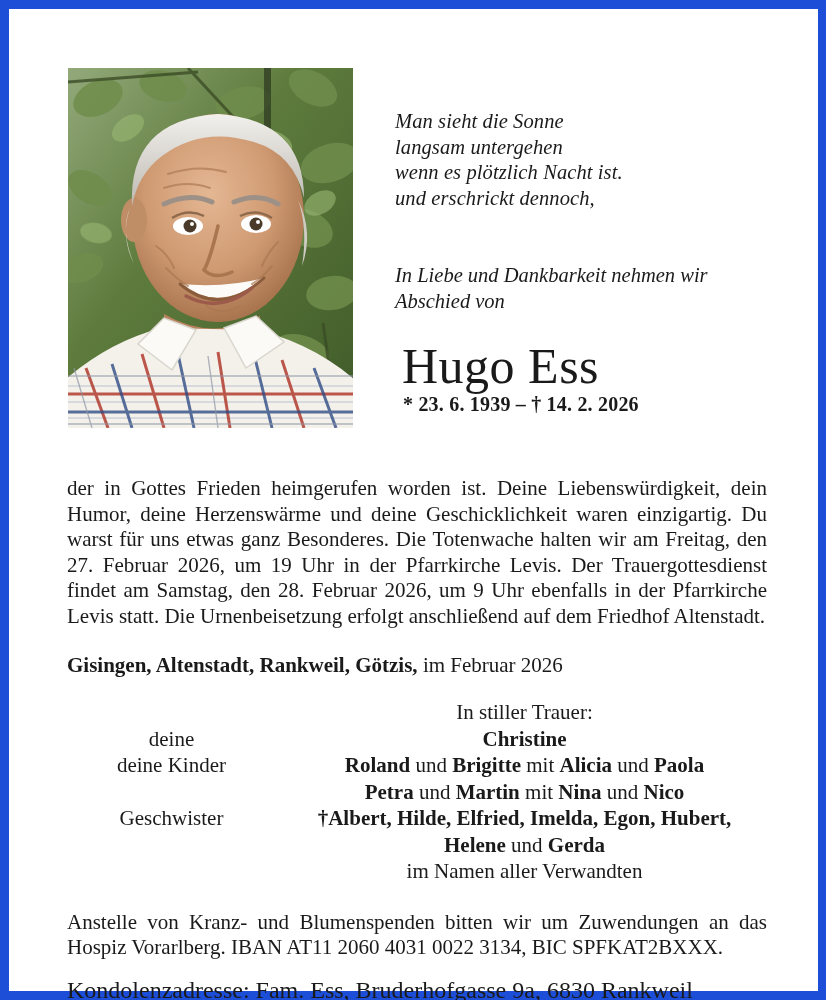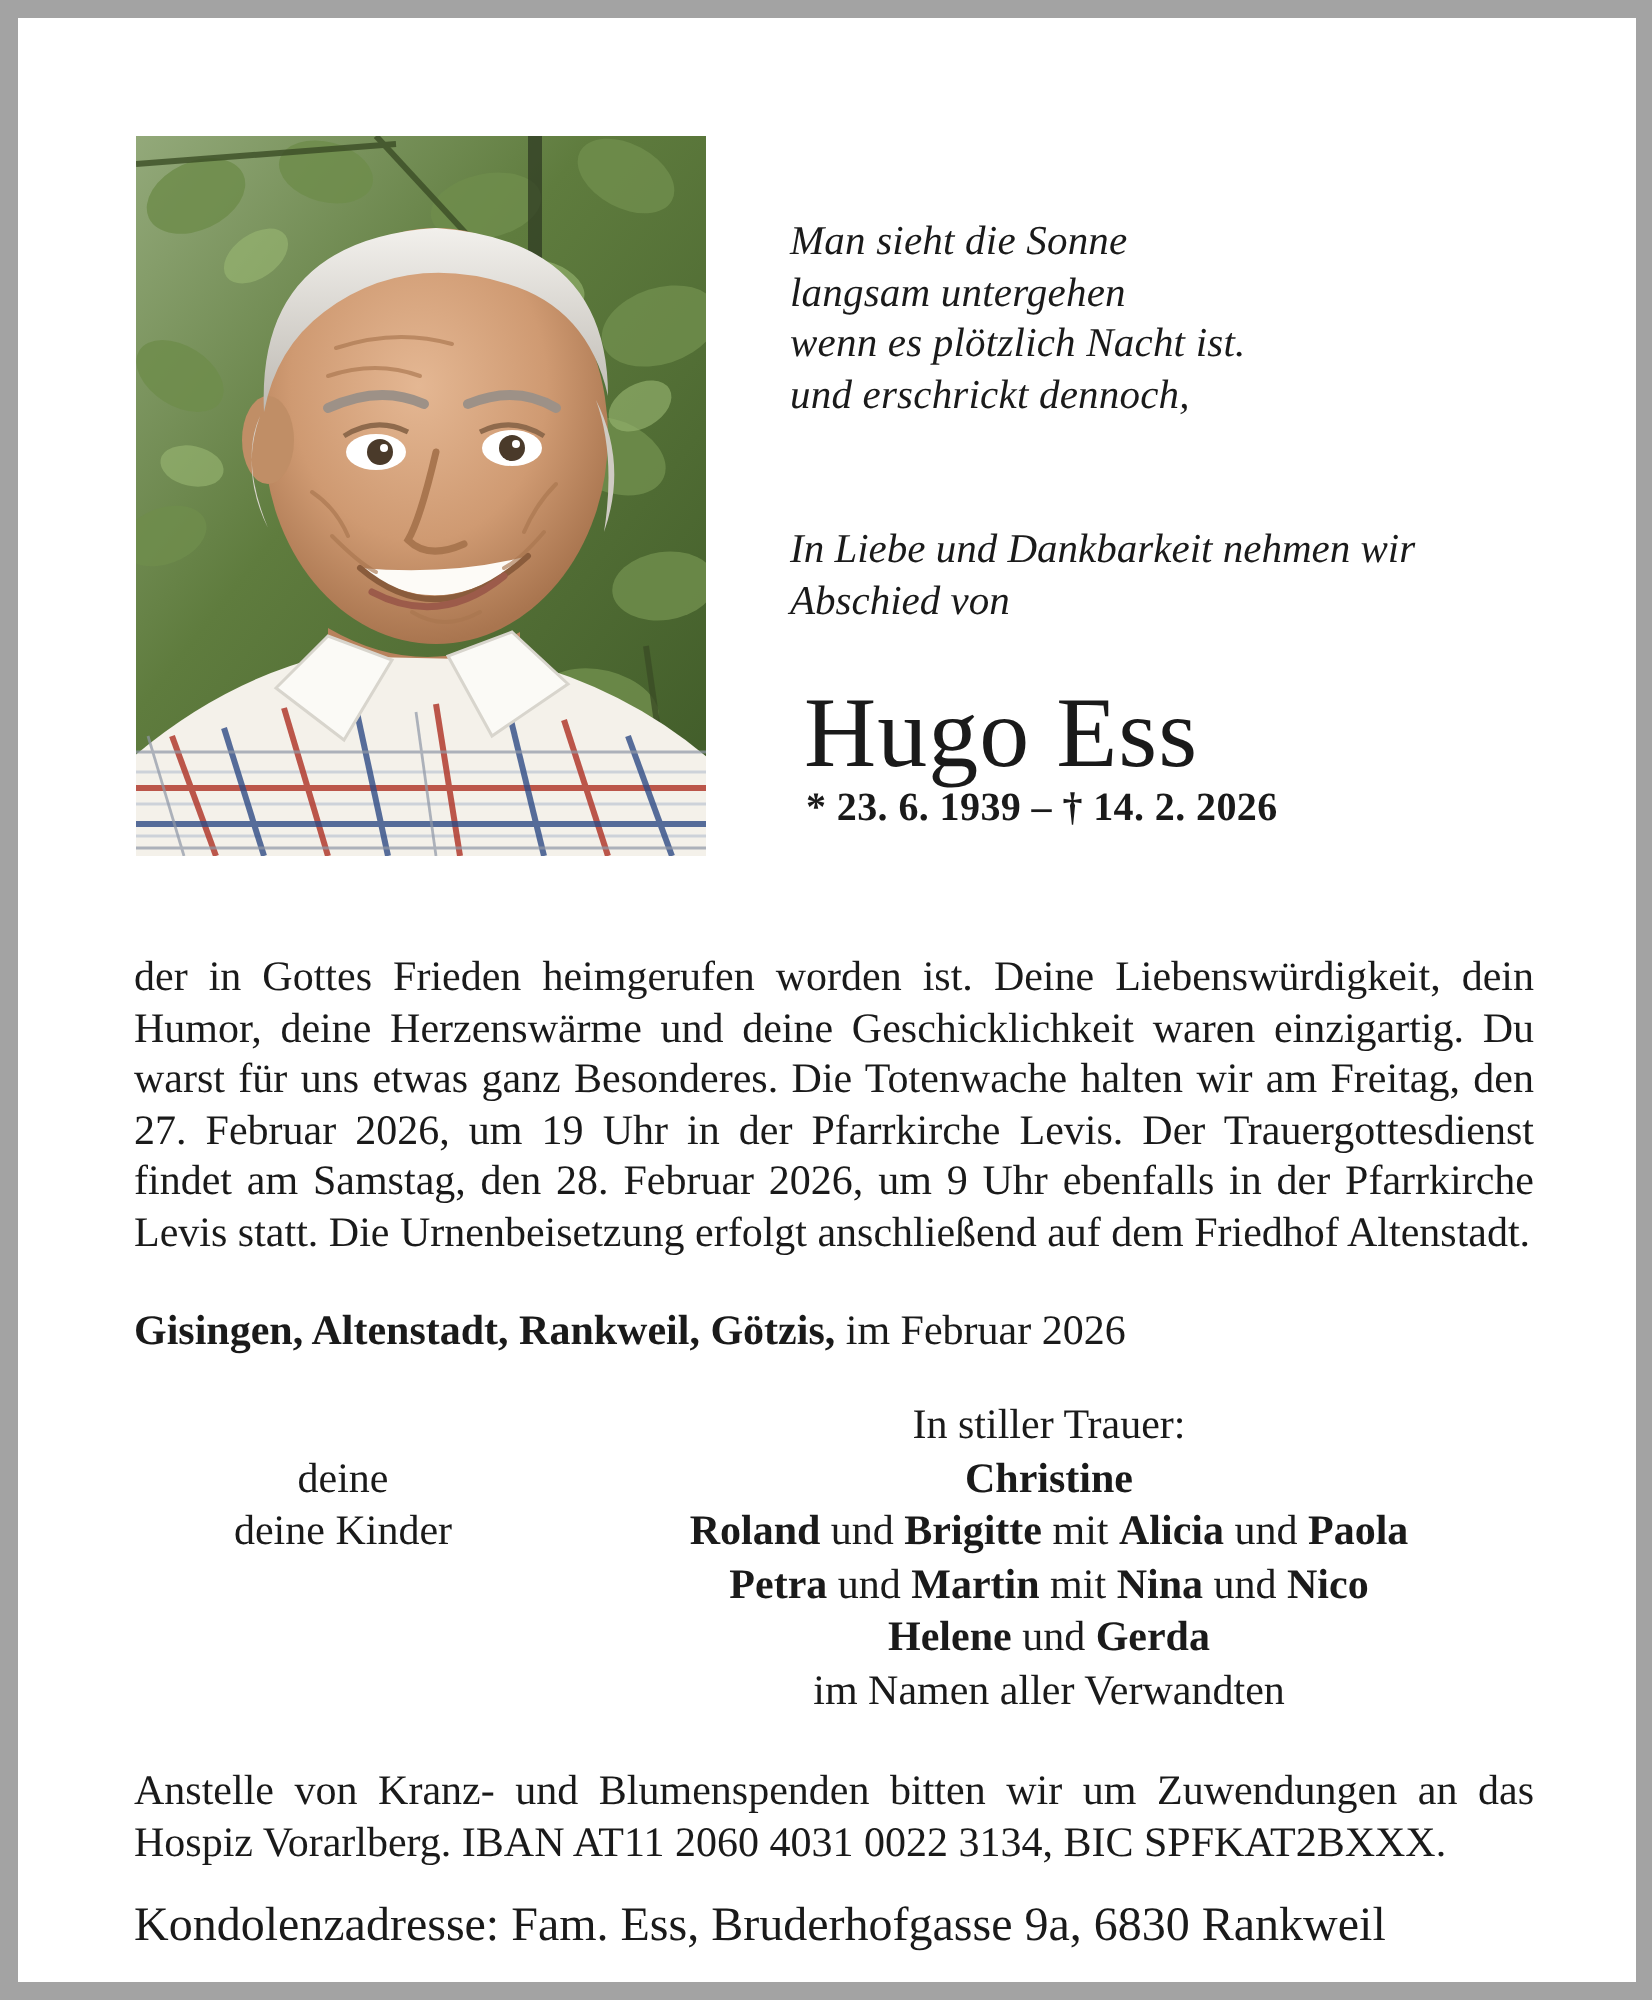--- a/index.html
+++ b/index.html
@@ -16,21 +16,21 @@
   }
 
   
   .notice {
     position: absolute;
     left: 0;
     top: 0;
     width: 826px;
     height: 1000px;
     box-sizing: border-box;
-    background: #a3a3a3;
+    background: #1d4ed8;
     padding: 9px 8px 9px 9px;
   }
   .notice-inner {
     position: relative;
     width: 100%;
     height: 100%;
     background: #ffffff;
     box-sizing: border-box;
   }
 
@@ -322,20 +322,24 @@
             </div>
             <div class="m-row">
               <div class="m-label">deine Kinder</div>
               <div class="m-names"><b>Roland</b><span> und </span><b>Brigitte</b><span> mit </span><b>Alicia</b><span> und </span><b>Paola</b></div>
             </div>
             <div class="m-row">
               <div class="m-label"></div>
               <div class="m-names"><b>Petra</b><span> und </span><b>Martin</b><span> mit </span><b>Nina</b><span> und </span><b>Nico</b></div>
             </div>
             <div class="m-row">
+              <div class="m-label">Geschwister</div>
+              <div class="m-names"><b>†Albert, Hilde, Elfried, Imelda, Egon, Hubert,</b></div>
+            </div>
+            <div class="m-row">
               <div class="m-label"></div>
               <div class="m-names"><b>Helene</b><span> und </span><b>Gerda</b></div>
             </div>
             <div class="m-row">
               <div class="m-label"></div>
               <div class="m-names"><span>im Namen aller Verwandten</span></div>
             </div>
           </div>
       </div>
 

